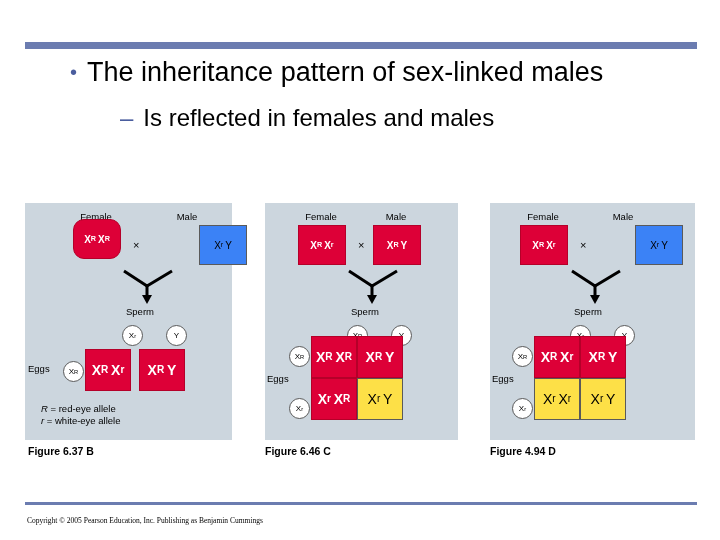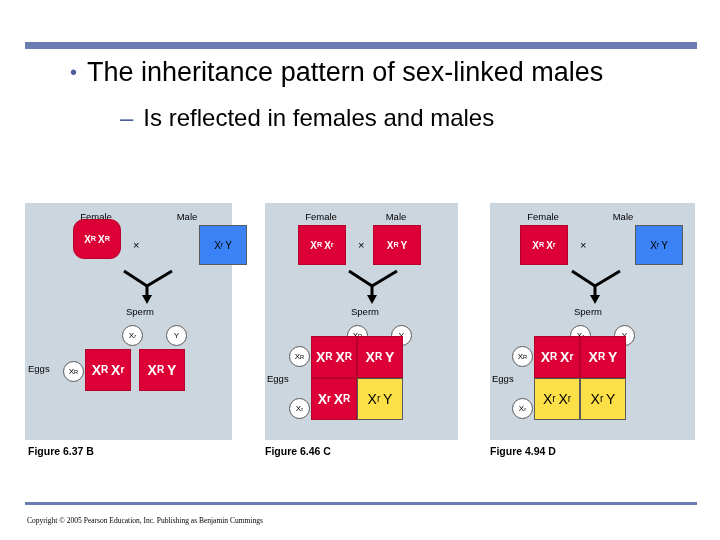--- a/index.html
+++ b/index.html
@@ -117,20 +117,21 @@
     </div>
     <div class="sperm-label" style="left: 101px; top: 103px;">Sperm</div>
     <div class="gam" style="left: 97px; top: 122px;">X<sup>r</sup></div>
     <div class="gam" style="left: 141px; top: 122px;">Y</div>
     <div class="eggs-label" style="left: 3px; top: 160px;">Eggs</div>
     <div class="gam" style="left: 38px; top: 158px;">X<sup>R</sup></div>
     <div class="grid" style="left: 60px; top: 146px; grid-template-columns: repeat(2, 46px); grid-template-rows: repeat(1, 42px); gap: 8px;">
       <div class="cell red">X<sup>R</sup> X<sup>r</sup></div>
       <div class="cell red">X<sup>R</sup> Y</div>
     </div>
+    <div class="legend" style="left: 16px; top: 200px;"><i>R</i> = red-eye allele<br><i>r</i> = white-eye allele</div>
   </div>
 <div class="panel" id="panel-c">
     <div class="plabel" style="left: 25px; top: 8px; width: 62px;">Female</div>
     <div class="plabel" style="left: 100px; top: 8px; width: 62px;">Male</div>
     <div class="pbox red" style="left: 33px; top: 22px;">X<sup>R</sup> X<sup>r</sup></div>
     <div class="pbox red" style="left: 108px; top: 22px;">X<sup>R</sup> Y</div>
     <div class="cross" style="left: 93px; top: 36px;">×</div>
     <div class="arrow-wrap" style="left: 80px; top: 66px;">
       <svg width="56" height="36" viewBox="0 0 56 36">
         <path d="M4 2 L27 17 L52 2" stroke="#000" stroke-width="3" fill="none"></path>

